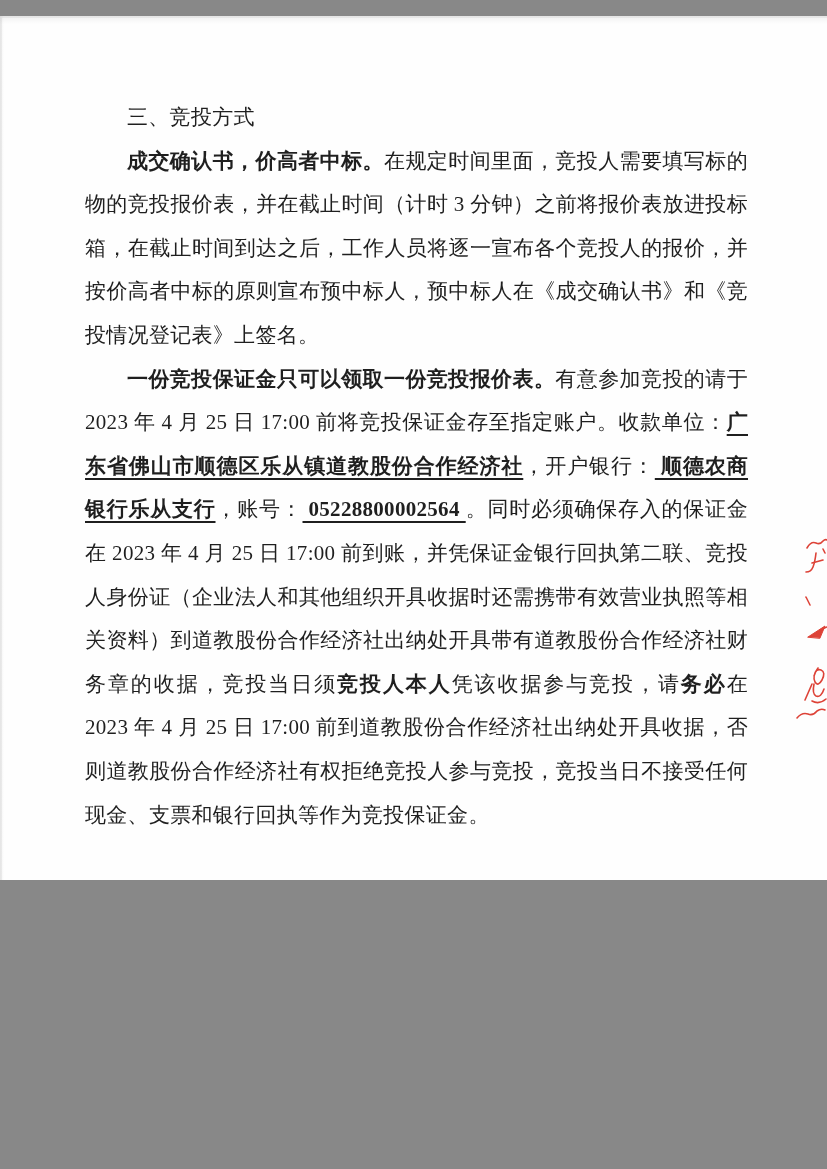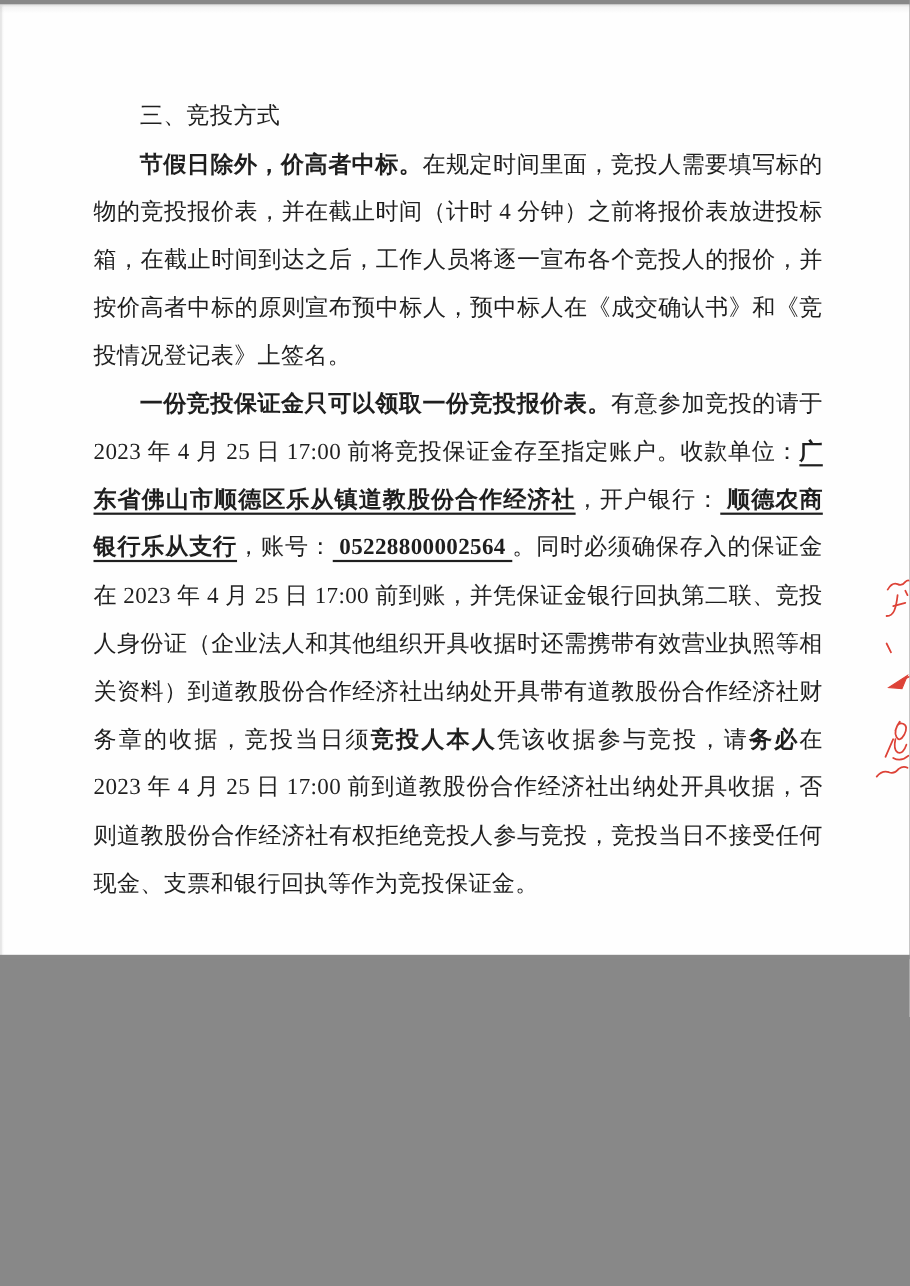--- a/index.html
+++ b/index.html
@@ -1,20 +1,20 @@
 <!DOCTYPE html>
 <html><head>
 <meta charset="utf-8">
 <style>
   html, body { margin: 0; padding: 0; background: #888; }
   .page {
     position: relative;
     width: 827px;
     height: 864px;
-    margin: 4px auto;
+    margin: 16px auto;
     background: #fefefe;
     overflow: hidden;
     font-family: "Liberation Serif", "DejaVu Serif", serif;
     color: #1f1f1f;
     box-shadow: inset 2px 2px 0 rgba(0,0,0,0.05);
   }
   .scan-edge-top {
     position: absolute; top: 0; left: 0; width: 100%; height: 8px;
     background: linear-gradient(to bottom, rgba(120,120,120,0.10), rgba(120,120,120,0));
   }
@@ -70,21 +70,21 @@
 </style>
 </head>
 <body>
 
 <div class="page">
   <div class="scan-edge-top"></div>
   <div class="scan-edge-left"></div>
 
   <div class="doc-body">
       <div class="heading">三、竞投方式</div>
-      <p class="para"><span class="b">节假日除外，价高者中标。</span><span>在规定时间里面，竞投人需要填写标的物的竞投报价表，并在截止时间（计时 4 分钟）之前将报价表放进投标箱，在截止时间到达之后，工作人员将逐一宣布各个竞投人的报价，并按价高者中标的原则宣布预中标人，预中标人在《成交确认书》和《竞投情况登记表》上签名。</span></p>
+      <p class="para"><span class="b">成交确认书，价高者中标。</span><span>在规定时间里面，竞投人需要填写标的物的竞投报价表，并在截止时间（计时 3 分钟）之前将报价表放进投标箱，在截止时间到达之后，工作人员将逐一宣布各个竞投人的报价，并按价高者中标的原则宣布预中标人，预中标人在《成交确认书》和《竞投情况登记表》上签名。</span></p>
       <p class="para"><span class="b">一份竞投保证金只可以领取一份竞投报价表。</span><span>有意参加竞投的请于 2023 年 4 月 25 日 17:00 前将竞投保证金存至指定账户。收款单位：</span><span class="b u">广东省佛山市顺德区乐从镇道教股份合作经济社</span><span>，开户银行：</span><span class="b u">&nbsp;顺德农商银行乐从支行</span><span>，账号：</span><span class="b u">&nbsp;05228800002564&nbsp;</span><span>。同时必须确保存入的保证金在 2023 年 4 月 25 日 17:00 前到账，并凭保证金银行回执第二联、竞投人身份证（企业法人和其他组织开具收据时还需携带有效营业执照等相关资料）到道教股份合作经济社出纳处开具带有道教股份合作经济社财务章的收据，竞投当日须</span><span class="b">竞投人本人</span><span>凭该收据参与竞投，请</span><span class="b">务必</span><span>在 2023 年 4 月 25 日 17:00 前到道教股份合作经济社出纳处开具收据，否则道教股份合作经济社有权拒绝竞投人参与竞投，竞投当日不接受任何现金、支票和银行回执等作为竞投保证金。</span></p>
     </div>
 
   <svg class="red-marks" viewBox="0 0 40 260" xmlns="http://www.w3.org/2000/svg">
     <g>
       <path d="M20,62 q4,-7 9,-5 q4,2 7,-2 q2,-2 4,-1"></path>
       <path d="M29,67 q-1,9 -3,14 q-2,5 -7,5"></path>
       <path d="M25,77 l11,-3"></path>
       <path d="M36,63 l2,4"></path>
     </g>

